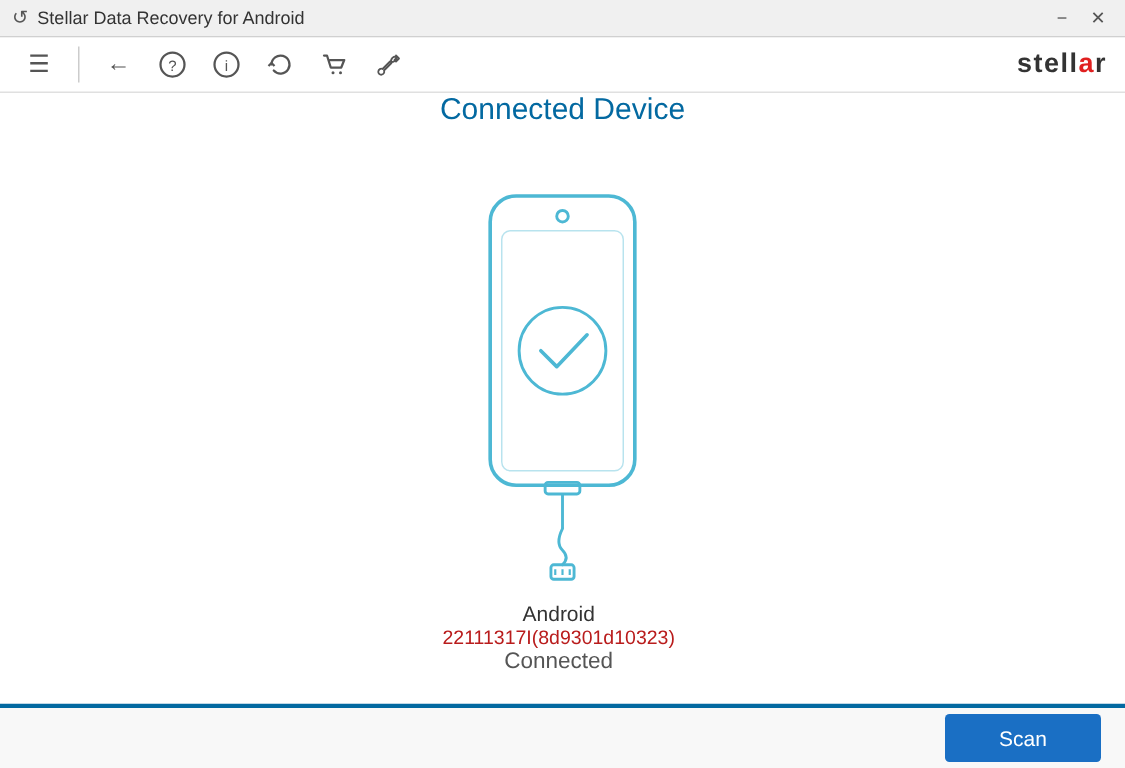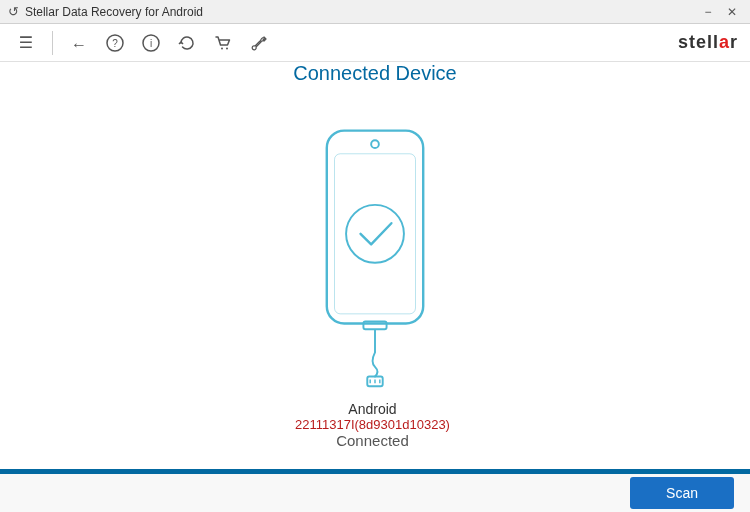--- a/index.html
+++ b/index.html
@@ -138,21 +138,21 @@
     }
     .device-info .device-status {
       font-size: 15px;
       color: #555;
     }
 
     
     .bottom-bar {
       height: 52px;
       background: #f8f8f8;
-      border-top: 5px solid #0369a1;
+      border-top: 3px solid #0369a1;
       display: flex;
       align-items: center;
       justify-content: flex-end;
       padding: 0 16px;
     }
 
     .scan-button {
       background: #1a6fc4;
       color: #ffffff;
       border: none;

